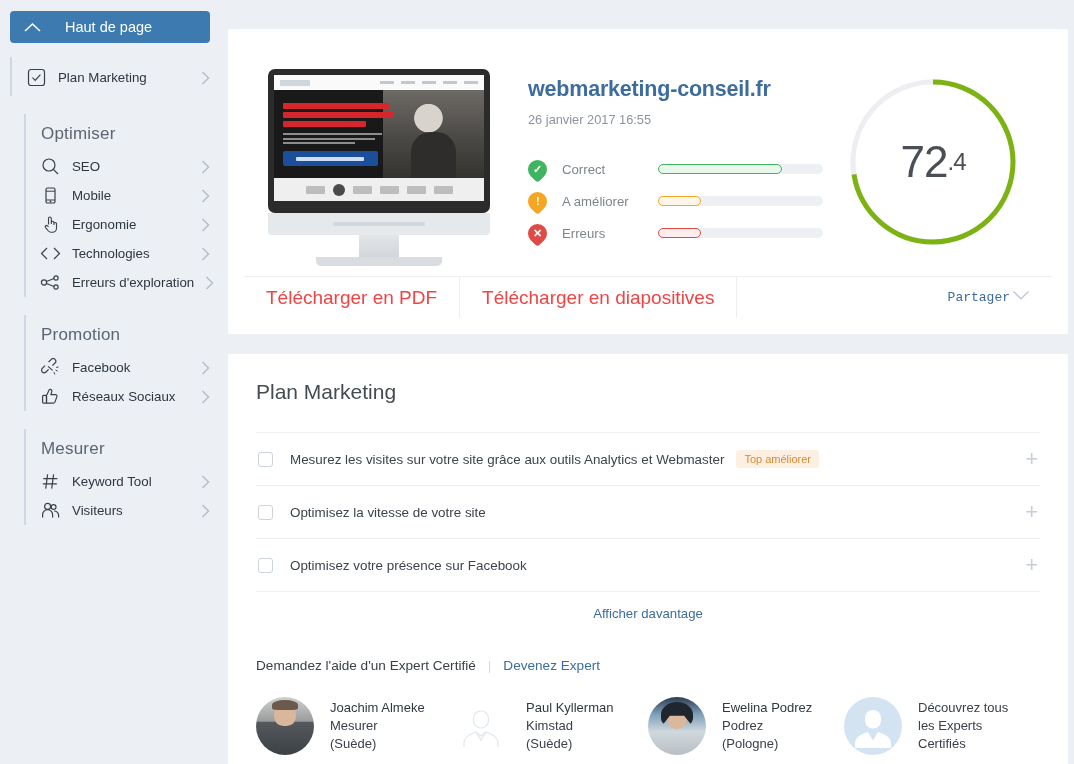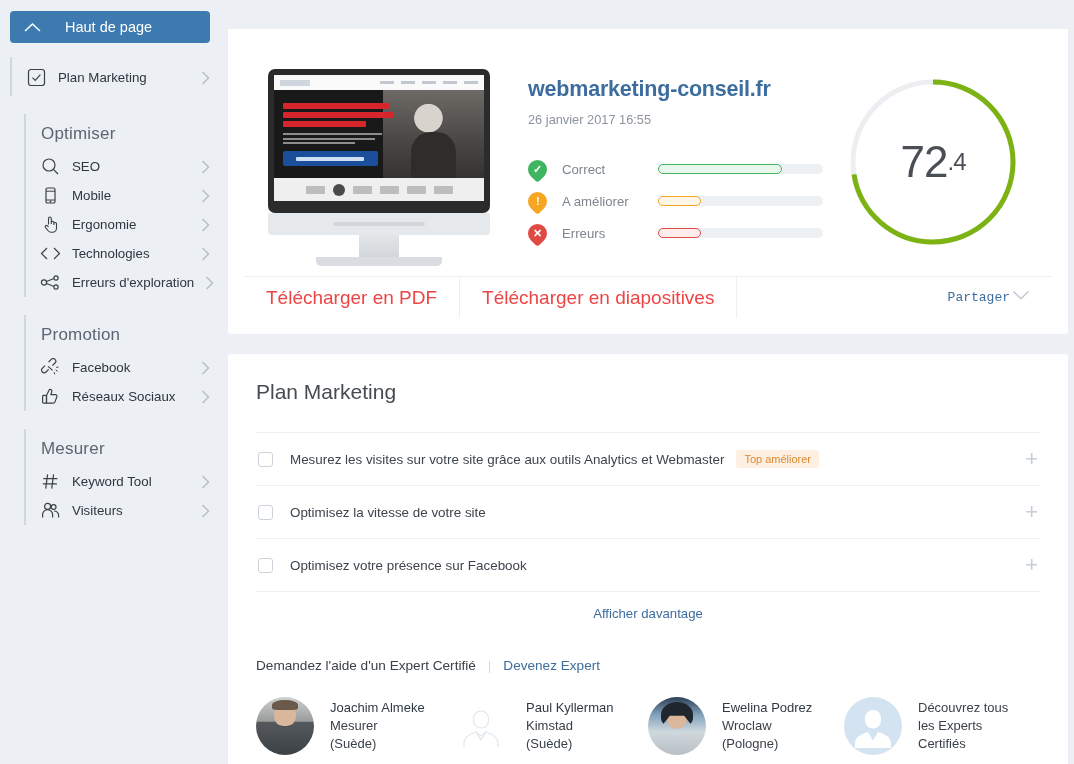--- a/index.html
+++ b/index.html
@@ -532,21 +532,21 @@
             <span class="nm">Paul Kyllerman</span><br>
             <span>Kimstad</span><br>
             <span>(Suède)</span>
           </span>
         </div>
 
         <div class="expert">
           <span class="ava m3"></span>
           <span class="ava-text">
             <span class="nm">Ewelina Podrez</span><br>
-            <span>Wroclaw</span><br>
+            <span>Podrez</span><br>
             <span>(Pologne)</span>
           </span>
         </div>
 
         <div class="expert">
           <span class="ava filled">
             <svg width="58" height="58" viewBox="0 0 58 58">
               <path d="M29 13 a8 8 0 0 1 8 8 v2.5 a8 8 0 0 1 -16 0 V21 a8 8 0 0 1 8 -8 Z" fill="#ffffff"></path>
               <path d="M11 51 v-4.5 c0-6.5 6.5-9.5 13-11.5 l5 8.5 5-8.5 c6.5 2 13 5 13 11.5 V51 Z" fill="#ffffff"></path>
             </svg>

